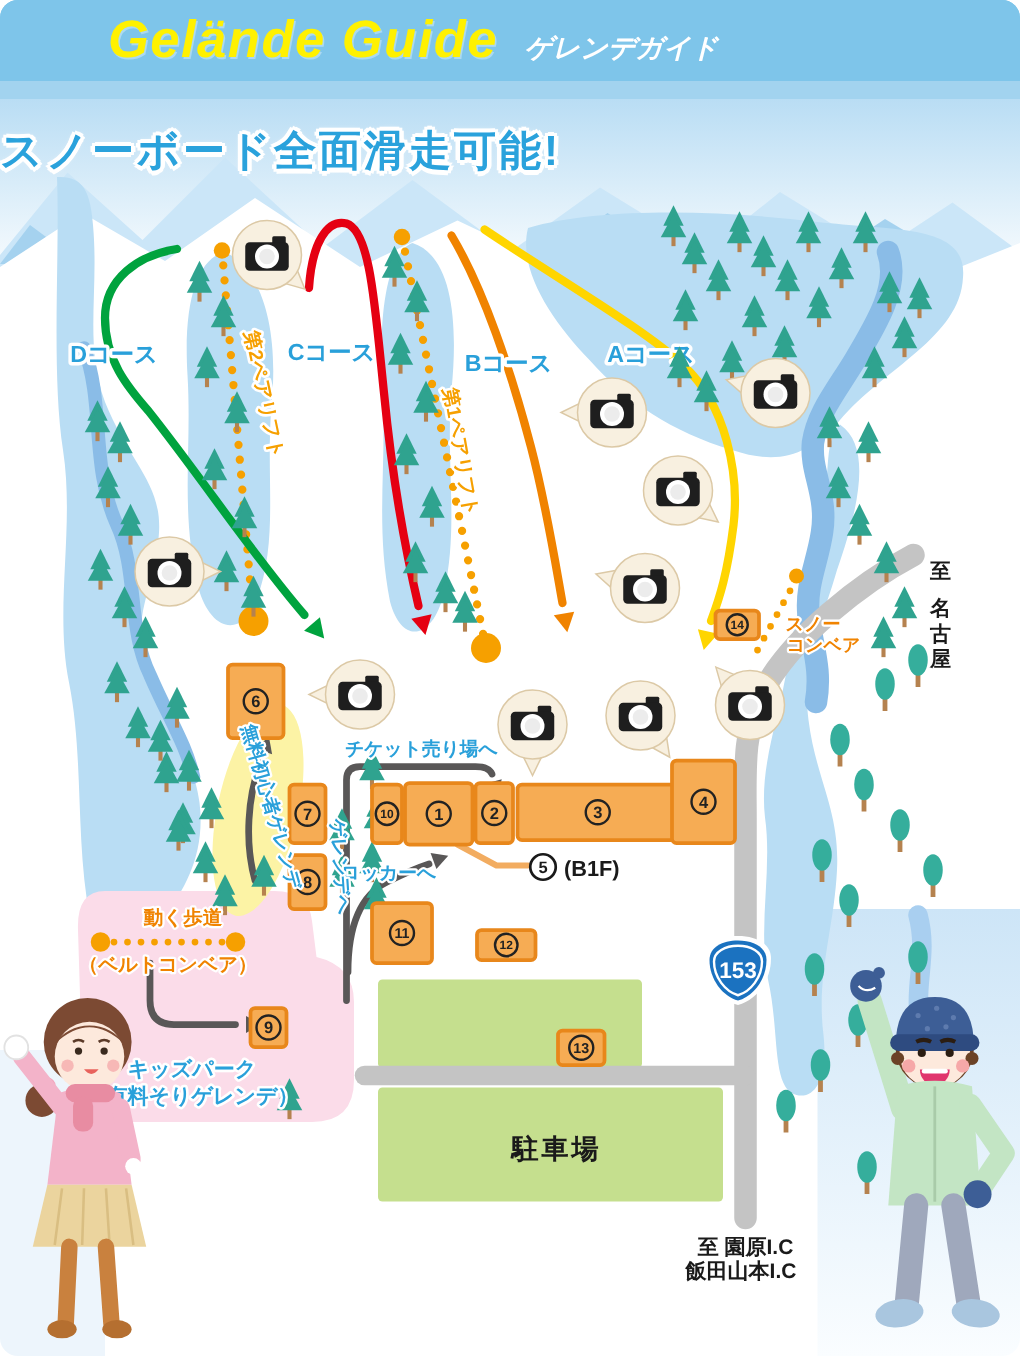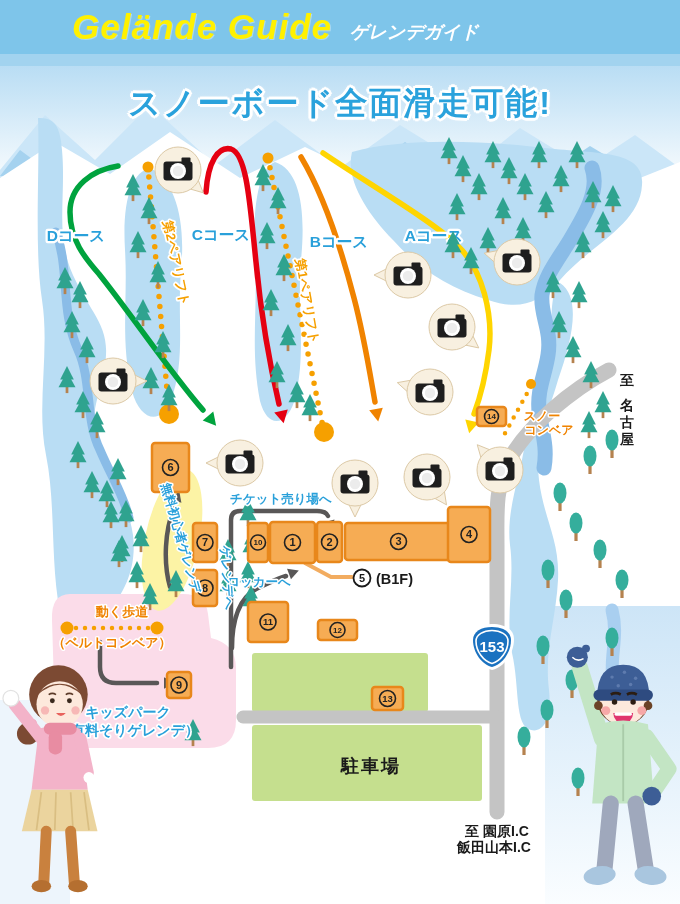--- a/index.html
+++ b/index.html
@@ -1,26 +1,26 @@
 <!DOCTYPE html>
 <html><head>
 <meta charset="utf-8">
 <style>
   html,body{margin:0;padding:0;background:#fff;}
   #stage{position:relative;width:680px;height:904px;overflow:hidden;background:#fff;
-         font-family:"Liberation Sans","DejaVu Sans",sans-serif;}
+         font-family:"Liberation Sans","DejaVu Sans",sans-serif;border-radius:12px;}
   #map-svg{position:absolute;left:0;top:0;z-index:1;}
   .hdr{position:absolute;top:0;left:0;width:680px;height:54px;background:#7EC5EA;
        display:flex;align-items:center;gap:18px;padding-left:72px;box-sizing:border-box;z-index:3;}
   .hdr::after{content:"";position:absolute;top:54px;left:0;width:680px;height:12px;background:#A2D3EF;}
   .logo{font-size:35px;font-weight:bold;font-style:italic;color:#FFF100;letter-spacing:1px;
         text-shadow:1px 1px 0 rgba(255,255,255,.35);}
   .kana{font-size:18px;font-weight:bold;font-style:italic;color:#fff;padding-top:10px;}
-  .banner{position:absolute;top:82px;left:0;width:680px;text-align:center;z-index:3;
-        font-size:32px;font-weight:bold;color:#2AA2DC;letter-spacing:2px;
+  .banner{position:absolute;top:82px;left:0;width:680px;text-align:left;z-index:3;
+        font-size:28px;font-weight:bold;color:#2AA2DC;letter-spacing:2px;
         text-shadow:-2px -2px 0 #fff,2px -2px 0 #fff,-2px 2px 0 #fff,2px 2px 0 #fff,
         0 -3px 0 #fff,0 3px 0 #fff,-3px 0 0 #fff,3px 0 0 #fff,0 0 5px #fff;}
   svg text{font-family:"Liberation Sans","DejaVu Sans",sans-serif;}
 </style>
 </head>
 <body>
 
 <div id="stage">
   <div class="hdr">
     <span class="logo">Gelände Guide</span>

